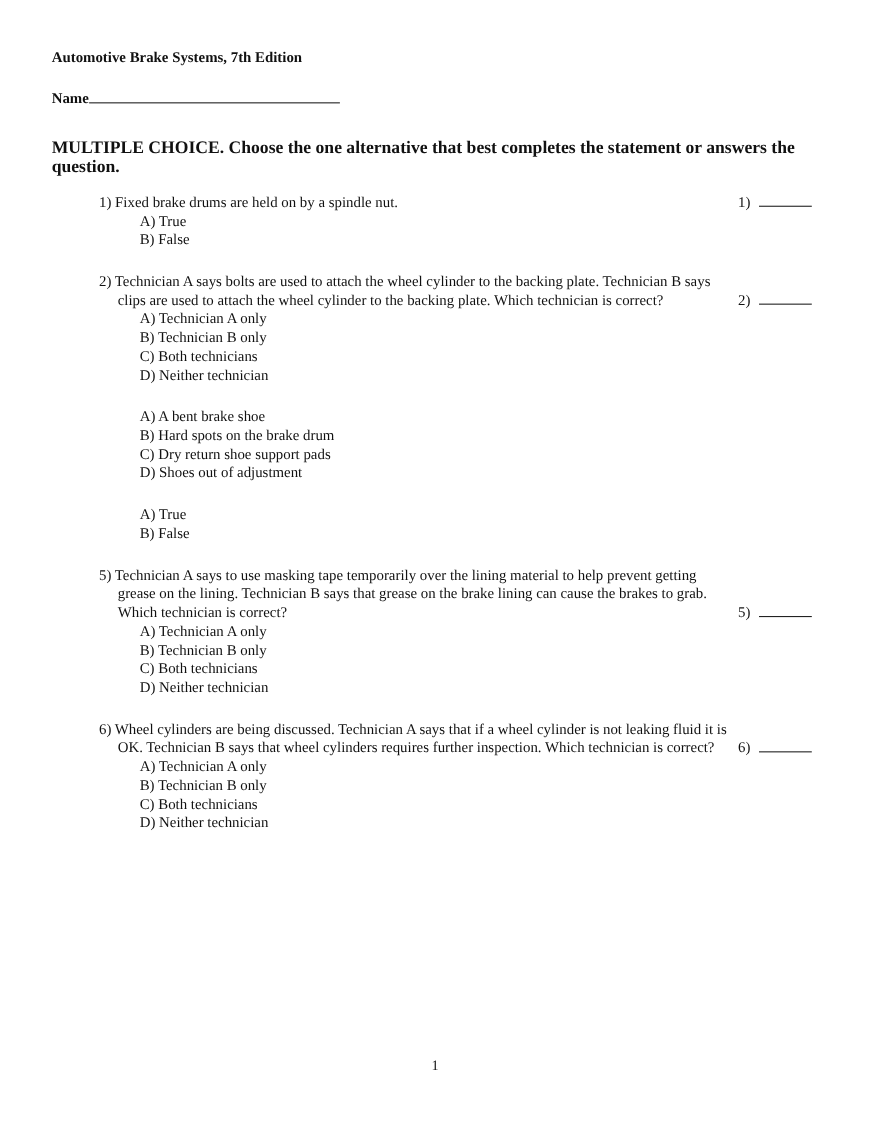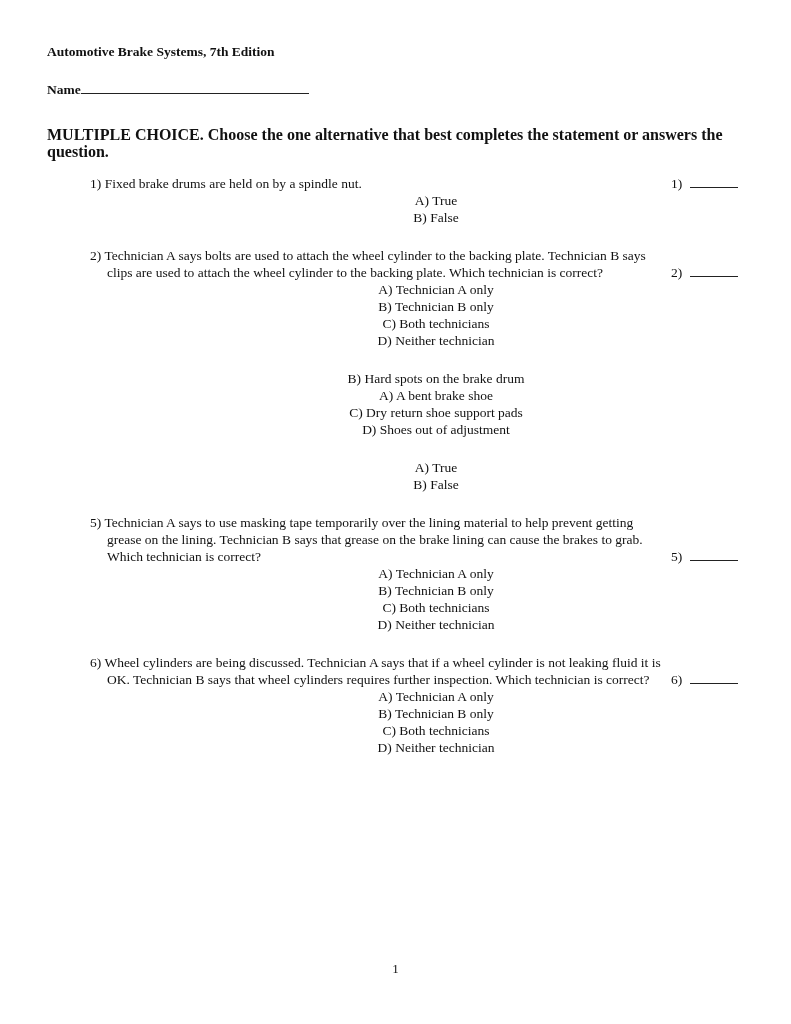--- a/index.html
+++ b/index.html
@@ -71,21 +71,20 @@
     display: inline-block;
     width: 48px;
     border-bottom: 1.5px solid #222;
     height: 14px;
     margin-left: 8px;
     vertical-align: baseline;
   }
   .choices {
     margin-left: 37px;
     margin-top: 0;
-    text-align: center;
   }
   .choice { line-height: 17px; }
 
   .page-footer {
     position: absolute;
     bottom: 47px;
     left: 0;
     width: 100%;
     text-align: center;
     font-size: 13px;
@@ -126,22 +125,22 @@
       <div class="choices">
           <div class="choice">A) Technician A only</div>
           <div class="choice">B) Technician B only</div>
           <div class="choice">C) Both technicians</div>
           <div class="choice">D) Neither technician</div>
         </div>
     </div>
 
     <div class="question">
       <div class="choices">
+          <div class="choice">A) A bent brake shoe</div>
           <div class="choice">B) Hard spots on the brake drum</div>
-          <div class="choice">A) A bent brake shoe</div>
           <div class="choice">C) Dry return shoe support pads</div>
           <div class="choice">D) Shoes out of adjustment</div>
         </div>
     </div>
 
     <div class="question">
       <div class="choices">
           <div class="choice">A) True</div>
           <div class="choice">B) False</div>
         </div>

